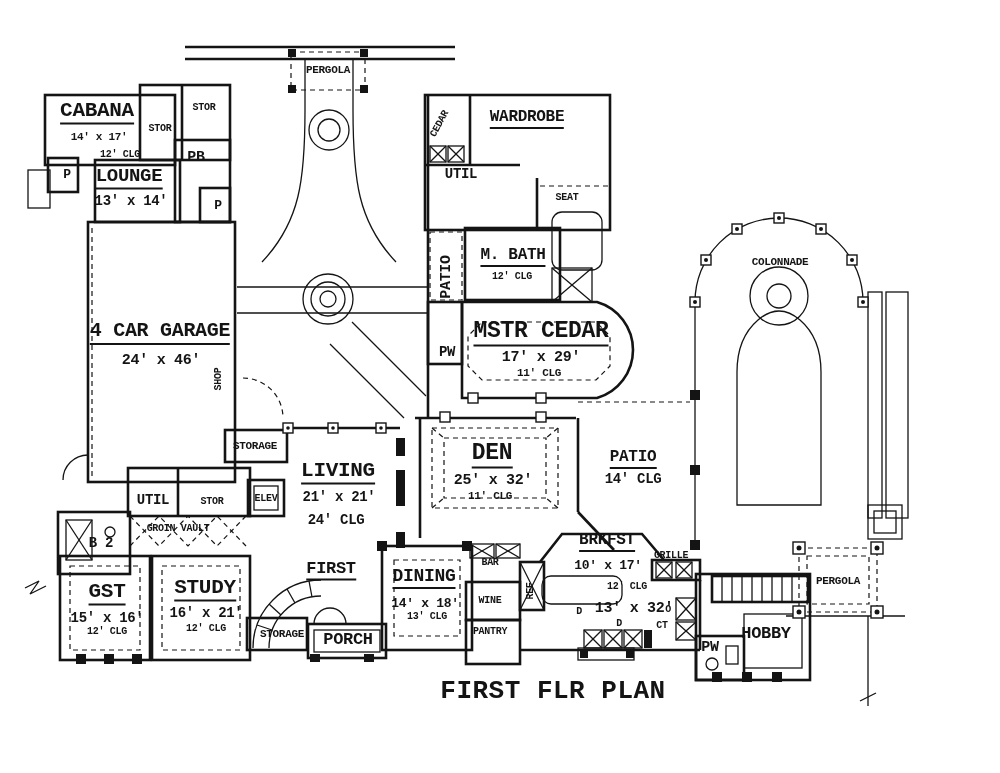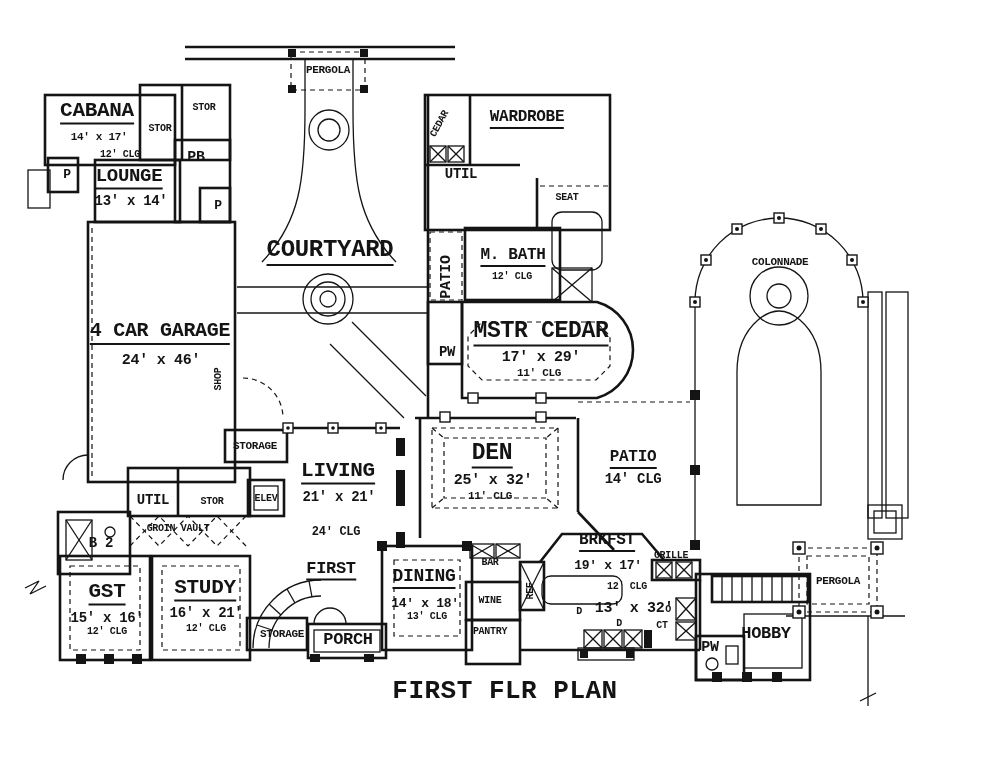--- a/index.html
+++ b/index.html
@@ -4,21 +4,21 @@
 <style>
   html,body{margin:0;padding:0;background:#fff;}
   .sheet{position:relative;width:1000px;height:773px;background:#fff;overflow:hidden;
          font-family:Liberation Mono, monospace;}
   .sheet svg{position:absolute;left:0;top:0;}
   .lbl{position:absolute;transform:translate(-50%,-50%);font-weight:bold;color:#141414;
        white-space:nowrap;line-height:1;letter-spacing:-0.3px;text-align:center;}
   .u{padding-bottom:2px;border-bottom:2px solid #141414;}
   .vert{transform:translate(-50%,-50%) rotate(-90deg);}
   .tilt{transform:translate(-50%,-50%) rotate(-62deg);}
-  .title{letter-spacing:0.5px;}
+  .title{letter-spacing:0.5px;margin-left:48px;}
 </style>
 </head>
 <body>
 
 <div class="sheet">
 
 <svg width="1000" height="773" viewBox="0 0 1000 773">
 
   <g fill="none" stroke="#141414" stroke-width="2.6">
     <rect x="45" y="95" width="130" height="70"></rect>
@@ -252,40 +252,39 @@
 <div class="lbl u" style="left:97px;top:112px;font-size:21px">CABANA</div>
 <div class="lbl" style="left:99px;top:137px;font-size:11px">14' x 17'</div>
 <div class="lbl" style="left:120px;top:155px;font-size:10px">12' CLG</div>
 <div class="lbl" style="left:204px;top:108px;font-size:10px">STOR</div>
 <div class="lbl" style="left:160px;top:129px;font-size:10px">STOR</div>
 <div class="lbl" style="left:196px;top:157px;font-size:15px">PB</div>
 <div class="lbl" style="left:67px;top:174px;font-size:13px">P</div>
 <div class="lbl" style="left:218px;top:205px;font-size:13px">P</div>
 <div class="lbl u" style="left:129px;top:178px;font-size:19px">LOUNGE</div>
 <div class="lbl" style="left:131px;top:201px;font-size:14px">13' x 14'</div>
-<div class="lbl u" style="left:330px;top:252px;font-size:24px">COURTYARD</div>
 <div class="lbl tilt" style="left:440px;top:124px;font-size:10px">CEDAR</div>
 <div class="lbl u" style="left:527px;top:119px;font-size:16px">WARDROBE</div>
 <div class="lbl" style="left:461px;top:174px;font-size:14px">UTIL</div>
 <div class="lbl" style="left:567px;top:198px;font-size:10px">SEAT</div>
 <div class="lbl u" style="left:513px;top:257px;font-size:16px">M. BATH</div>
 <div class="lbl" style="left:512px;top:277px;font-size:10px">12' CLG</div>
 <div class="lbl vert" style="left:446px;top:277px;font-size:15px">PATIO</div>
 <div class="lbl" style="left:447px;top:352px;font-size:14px">PW</div>
 <div class="lbl u" style="left:541px;top:333px;font-size:23px">MSTR CEDAR</div>
 <div class="lbl" style="left:541px;top:357px;font-size:15px">17' x 29'</div>
 <div class="lbl" style="left:539px;top:373px;font-size:11px">11' CLG</div>
 <div class="lbl" style="left:780px;top:262px;font-size:11px">COLONNADE</div>
 <div class="lbl u" style="left:160px;top:333px;font-size:20px">4 CAR GARAGE</div>
 <div class="lbl" style="left:161px;top:360px;font-size:15px">24' x 46'</div>
 <div class="lbl vert" style="left:219px;top:379px;font-size:10px">SHOP</div>
 <div class="lbl" style="left:255px;top:446px;font-size:11px">STORAGE</div>
 <div class="lbl u" style="left:338px;top:472px;font-size:21px">LIVING</div>
 <div class="lbl" style="left:339px;top:497px;font-size:14px">21' x 21'</div>
-<div class="lbl" style="left:336px;top:532px;font-size:12px">24' CLG</div>
+<div class="lbl" style="left:336px;top:520px;font-size:14px">24' CLG</div>
 <div class="lbl" style="left:266px;top:499px;font-size:10px">ELEV</div>
 <div class="lbl u" style="left:492px;top:455px;font-size:23px">DEN</div>
 <div class="lbl" style="left:493px;top:480px;font-size:15px">25' x 32'</div>
 <div class="lbl" style="left:490px;top:496px;font-size:11px">11' CLG</div>
 <div class="lbl u" style="left:633px;top:459px;font-size:16px">PATIO</div>
 <div class="lbl" style="left:633px;top:479px;font-size:14px">14' CLG</div>
 <div class="lbl" style="left:153px;top:500px;font-size:14px">UTIL</div>
 <div class="lbl" style="left:212px;top:502px;font-size:10px">STOR</div>
 <div class="lbl" style="left:178px;top:529px;font-size:10px">GROIN VAULT</div>
 <div class="lbl" style="left:101px;top:543px;font-size:14px">B 2</div>
@@ -299,21 +298,21 @@
 <div class="lbl" style="left:282px;top:634px;font-size:11px">STORAGE</div>
 <div class="lbl" style="left:348px;top:639px;font-size:17px">PORCH</div>
 <div class="lbl u" style="left:424px;top:578px;font-size:18px">DINING</div>
 <div class="lbl" style="left:425px;top:603px;font-size:13px">14' x 18'</div>
 <div class="lbl" style="left:427px;top:617px;font-size:10px">13' CLG</div>
 <div class="lbl" style="left:490px;top:563px;font-size:10px">BAR</div>
 <div class="lbl" style="left:490px;top:601px;font-size:10px">WINE</div>
 <div class="lbl" style="left:490px;top:632px;font-size:10px">PANTRY</div>
 <div class="lbl vert" style="left:531px;top:591px;font-size:10px">REF</div>
 <div class="lbl u" style="left:607px;top:542px;font-size:16px">BRKFST</div>
-<div class="lbl" style="left:608px;top:565px;font-size:13px">19' x 17'</div>
+<div class="lbl" style="left:608px;top:565px;font-size:13px">10' x 17'</div>
 <div class="lbl" style="left:627px;top:587px;font-size:10px">12' CLG</div>
 <div class="lbl" style="left:634px;top:608px;font-size:15px">13' x 32'</div>
 <div class="lbl" style="left:579px;top:612px;font-size:10px">D</div>
 <div class="lbl" style="left:619px;top:624px;font-size:10px">D</div>
 <div class="lbl" style="left:662px;top:626px;font-size:10px">CT</div>
 <div class="lbl" style="left:668px;top:610px;font-size:10px">O</div>
 <div class="lbl" style="left:671px;top:556px;font-size:10px">GRILLE</div>
 <div class="lbl" style="left:766px;top:633px;font-size:17px">HOBBY</div>
 <div class="lbl" style="left:710px;top:647px;font-size:15px">PW</div>
 <div class="lbl" style="left:838px;top:581px;font-size:11px">PERGOLA</div>

